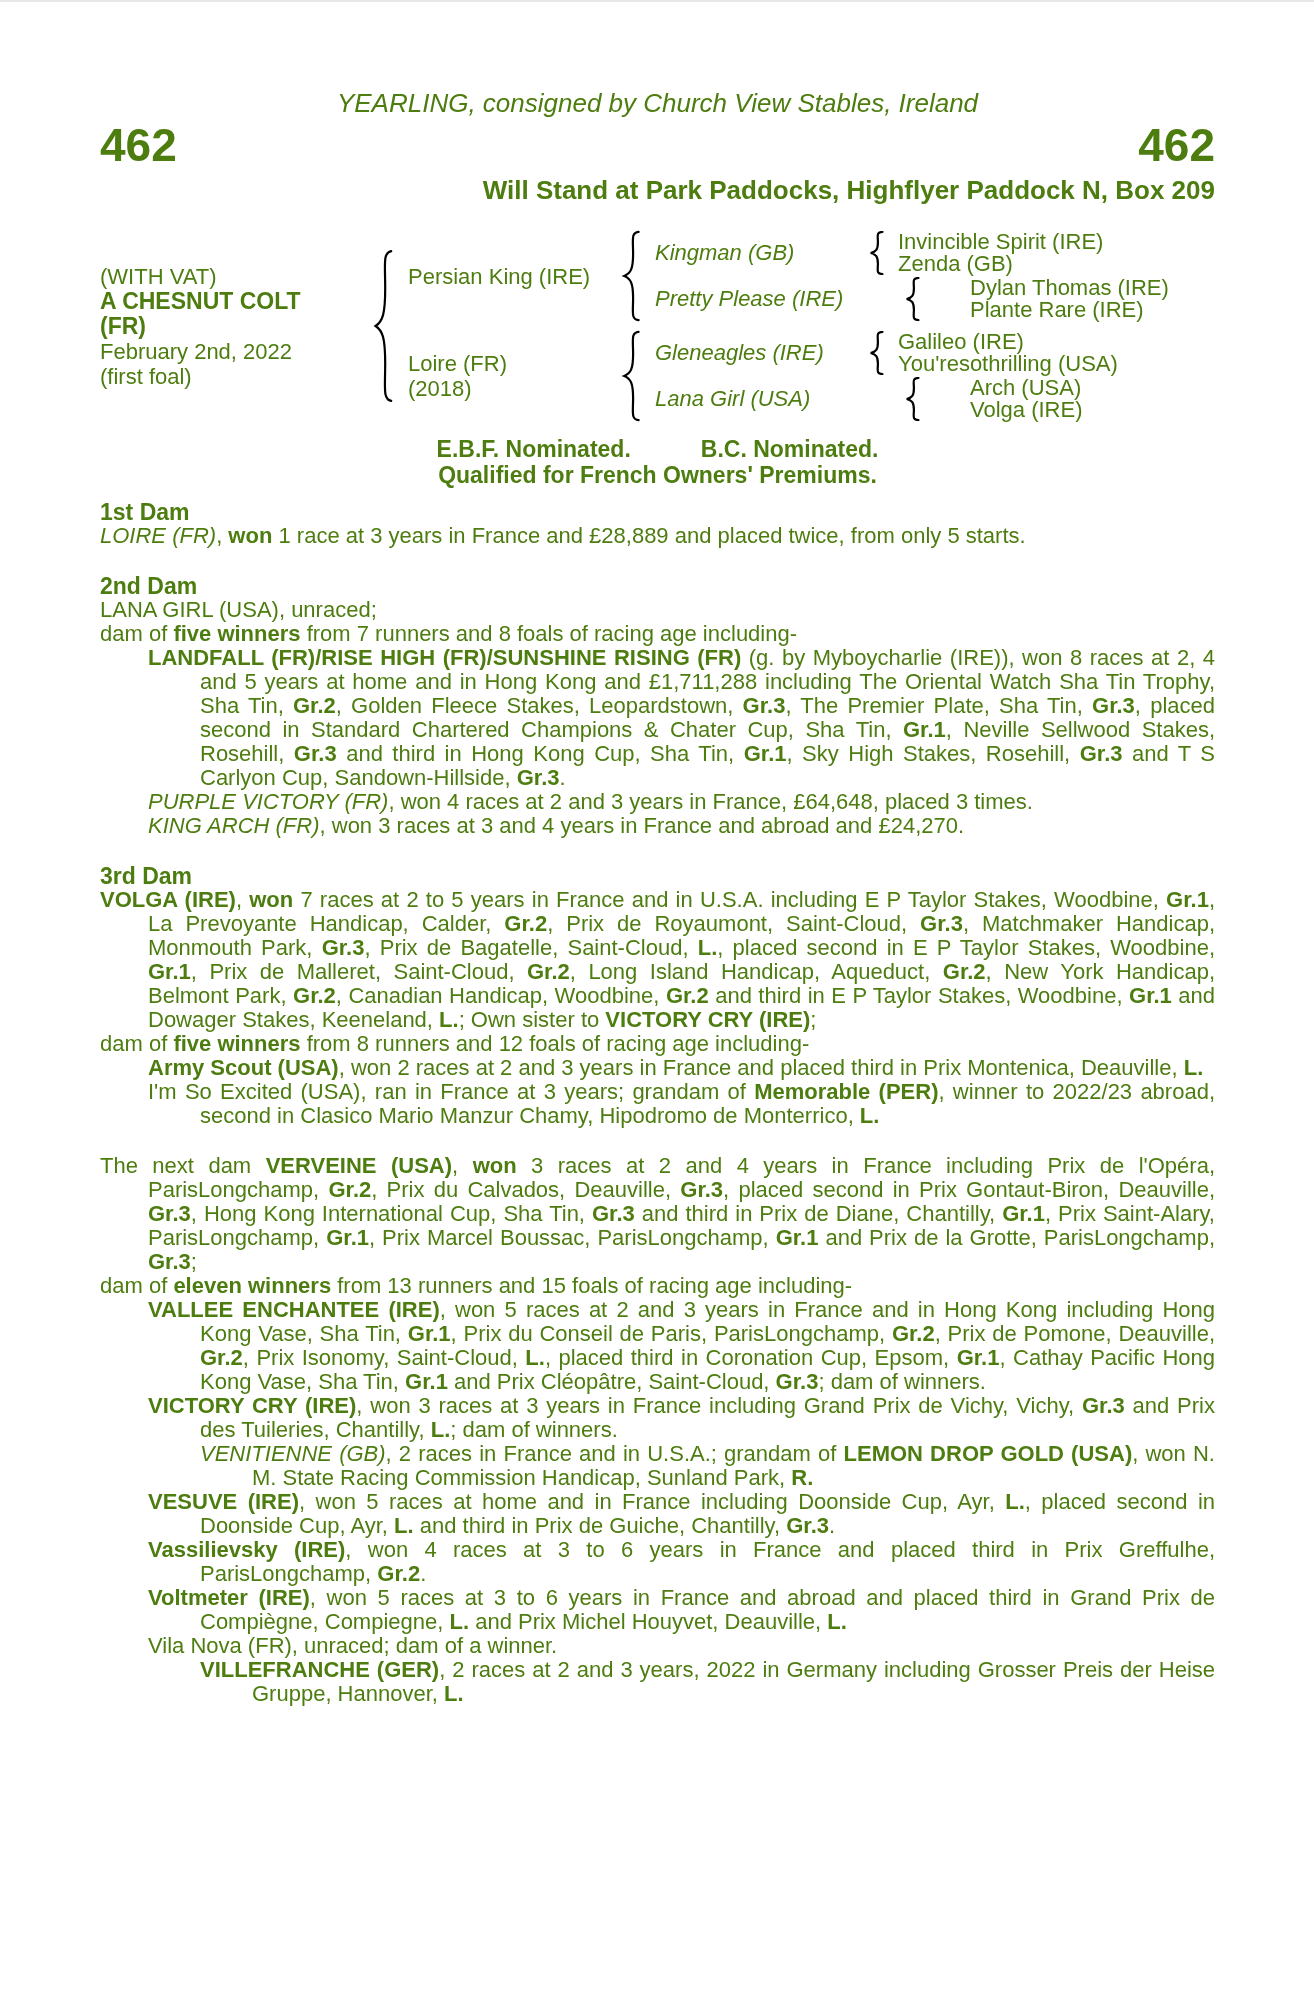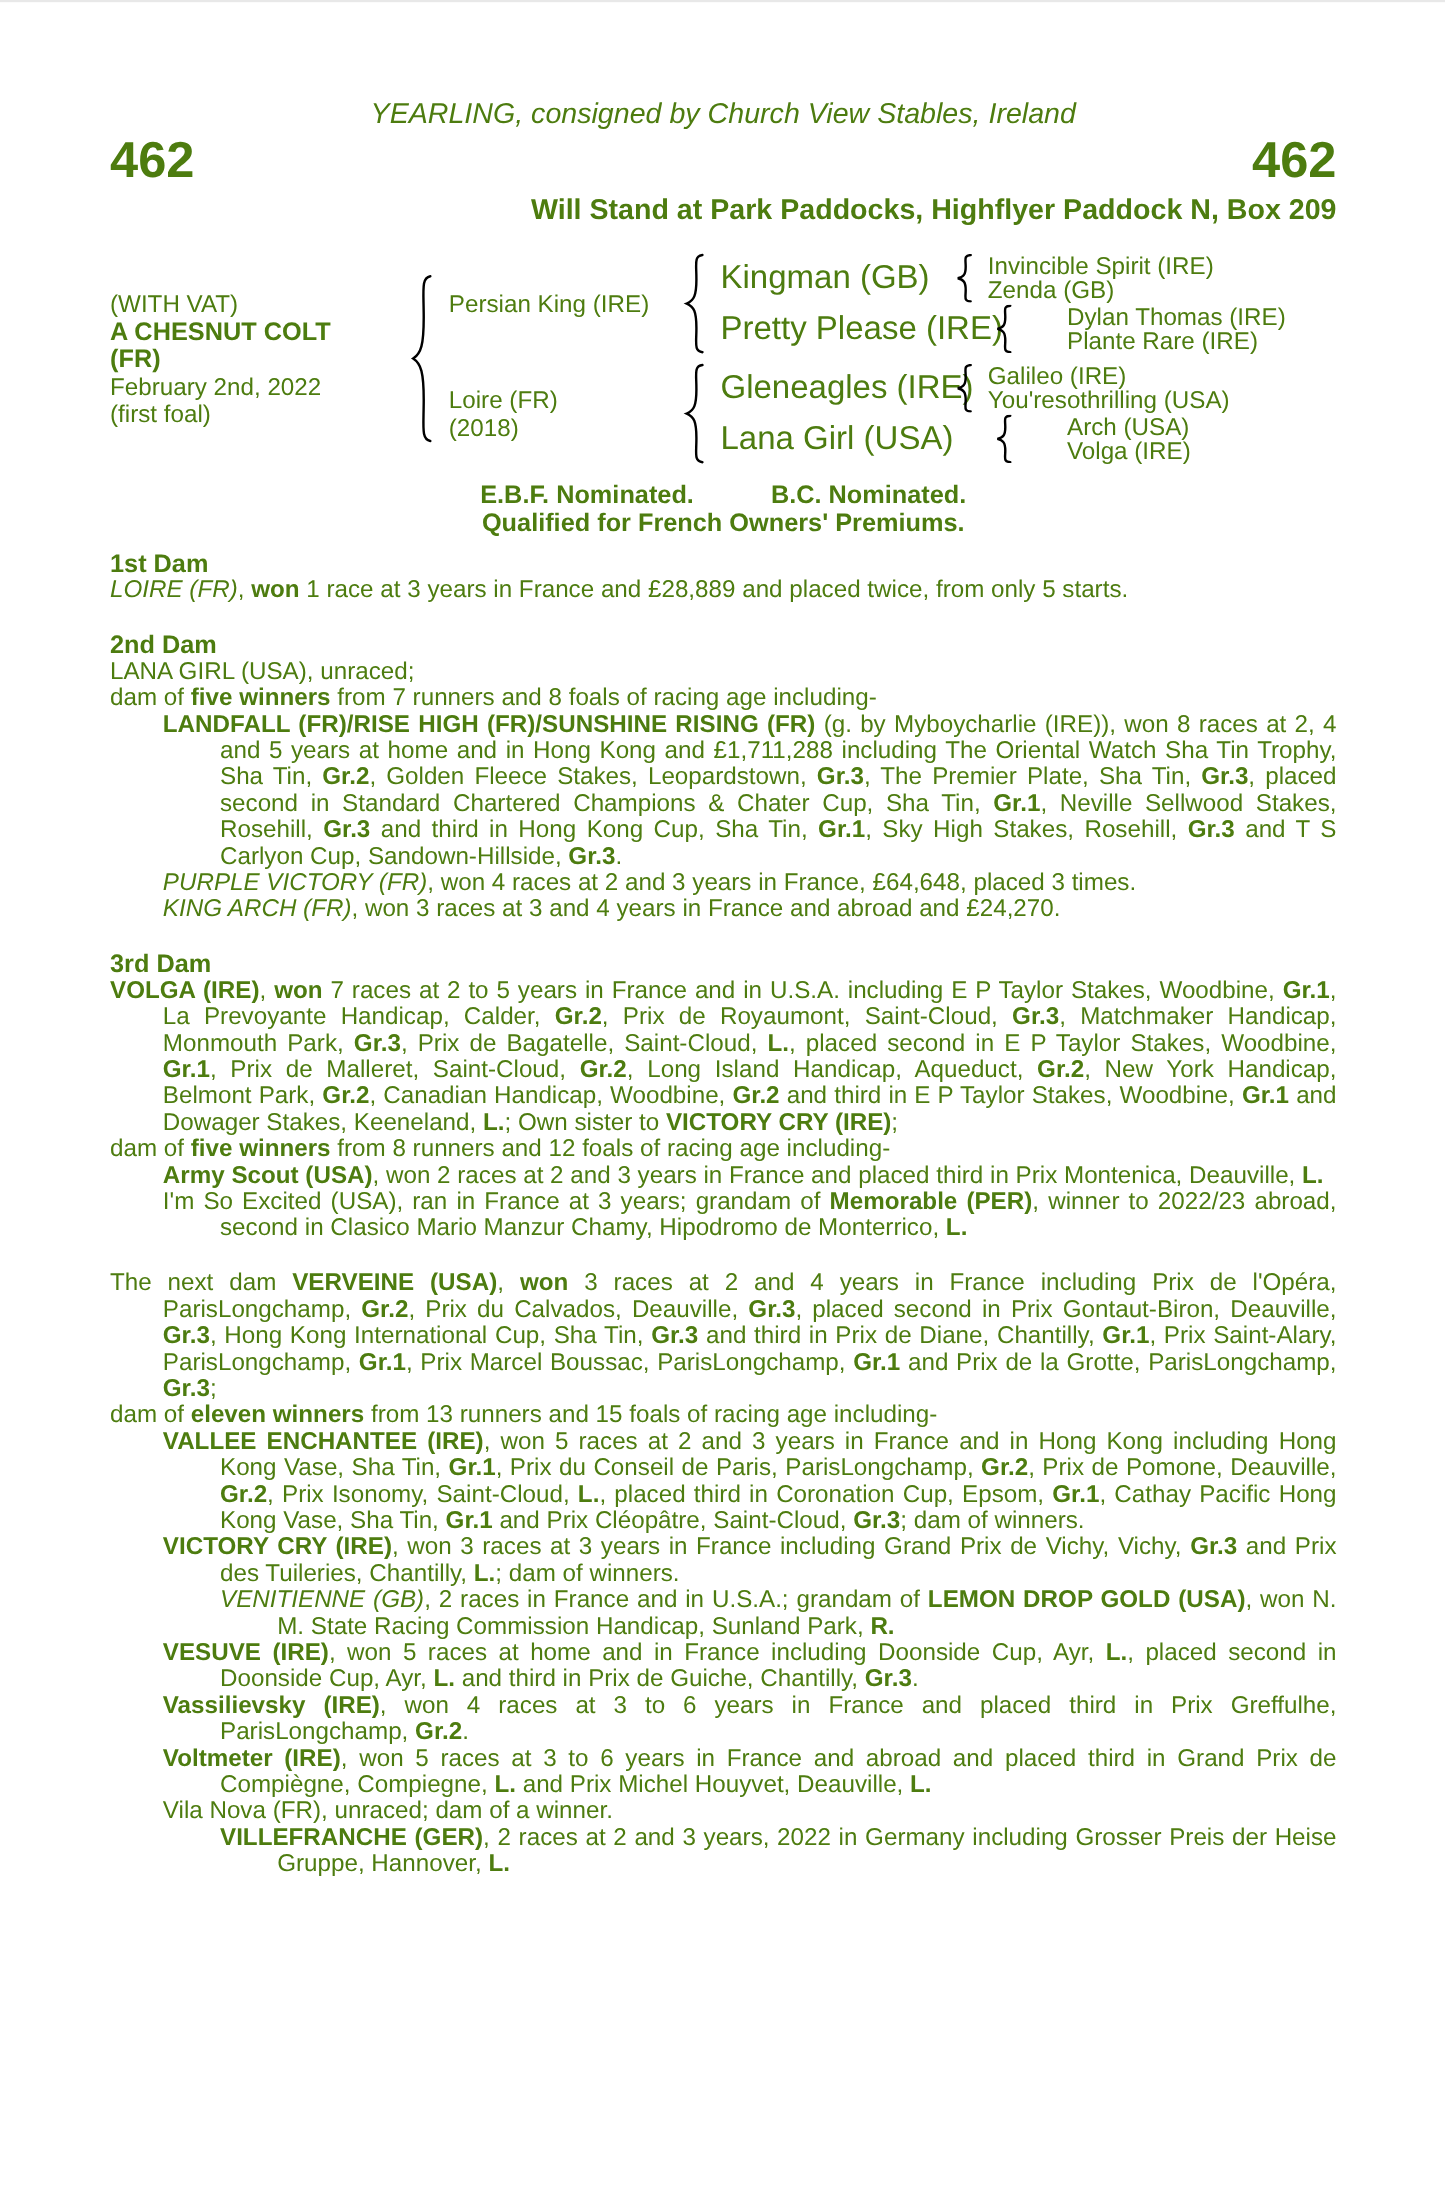--- a/index.html
+++ b/index.html
@@ -26,21 +26,21 @@
   .b1{width:24px;height:156px;}
   .b2{width:22px;height:92px;}
   .b3{width:18px;height:44px;}
   .ped-main{flex:1;}
   .ped-half{display:flex;align-items:center;}
   .ped-half + .ped-half{margin-top:8px;}
   .ped-parent{width:213px;padding-left:12px;font-size:22px;line-height:25px;white-space:nowrap;}
   .gp-col{flex:1;}
   .gp-row{display:flex;align-items:center;}
   .gp-row + .gp-row{margin-top:2px;gap:36px;}
-  .gp-name{width:213px;padding-left:12px;font-size:30px;white-space:nowrap;}
+  .gp-name{width:213px;padding-left:12px;font-size:22px;white-space:nowrap;font-style:italic;}
   .ggp-col{padding-left:12px;}
   .ggp{font-size:22px;line-height:22px;white-space:nowrap;}
   
   .noms{text-align:center;font-weight:bold;font-size:23px;line-height:26px;}
   .noms-first{margin-top:14px;}
   .nomgap{margin-left:70px;}
   
   .body{margin-top:12px;font-size:22px;line-height:24px;}
   .para{text-align:justify;}
   .h{font-weight:bold;font-size:23px;text-align:left;}

